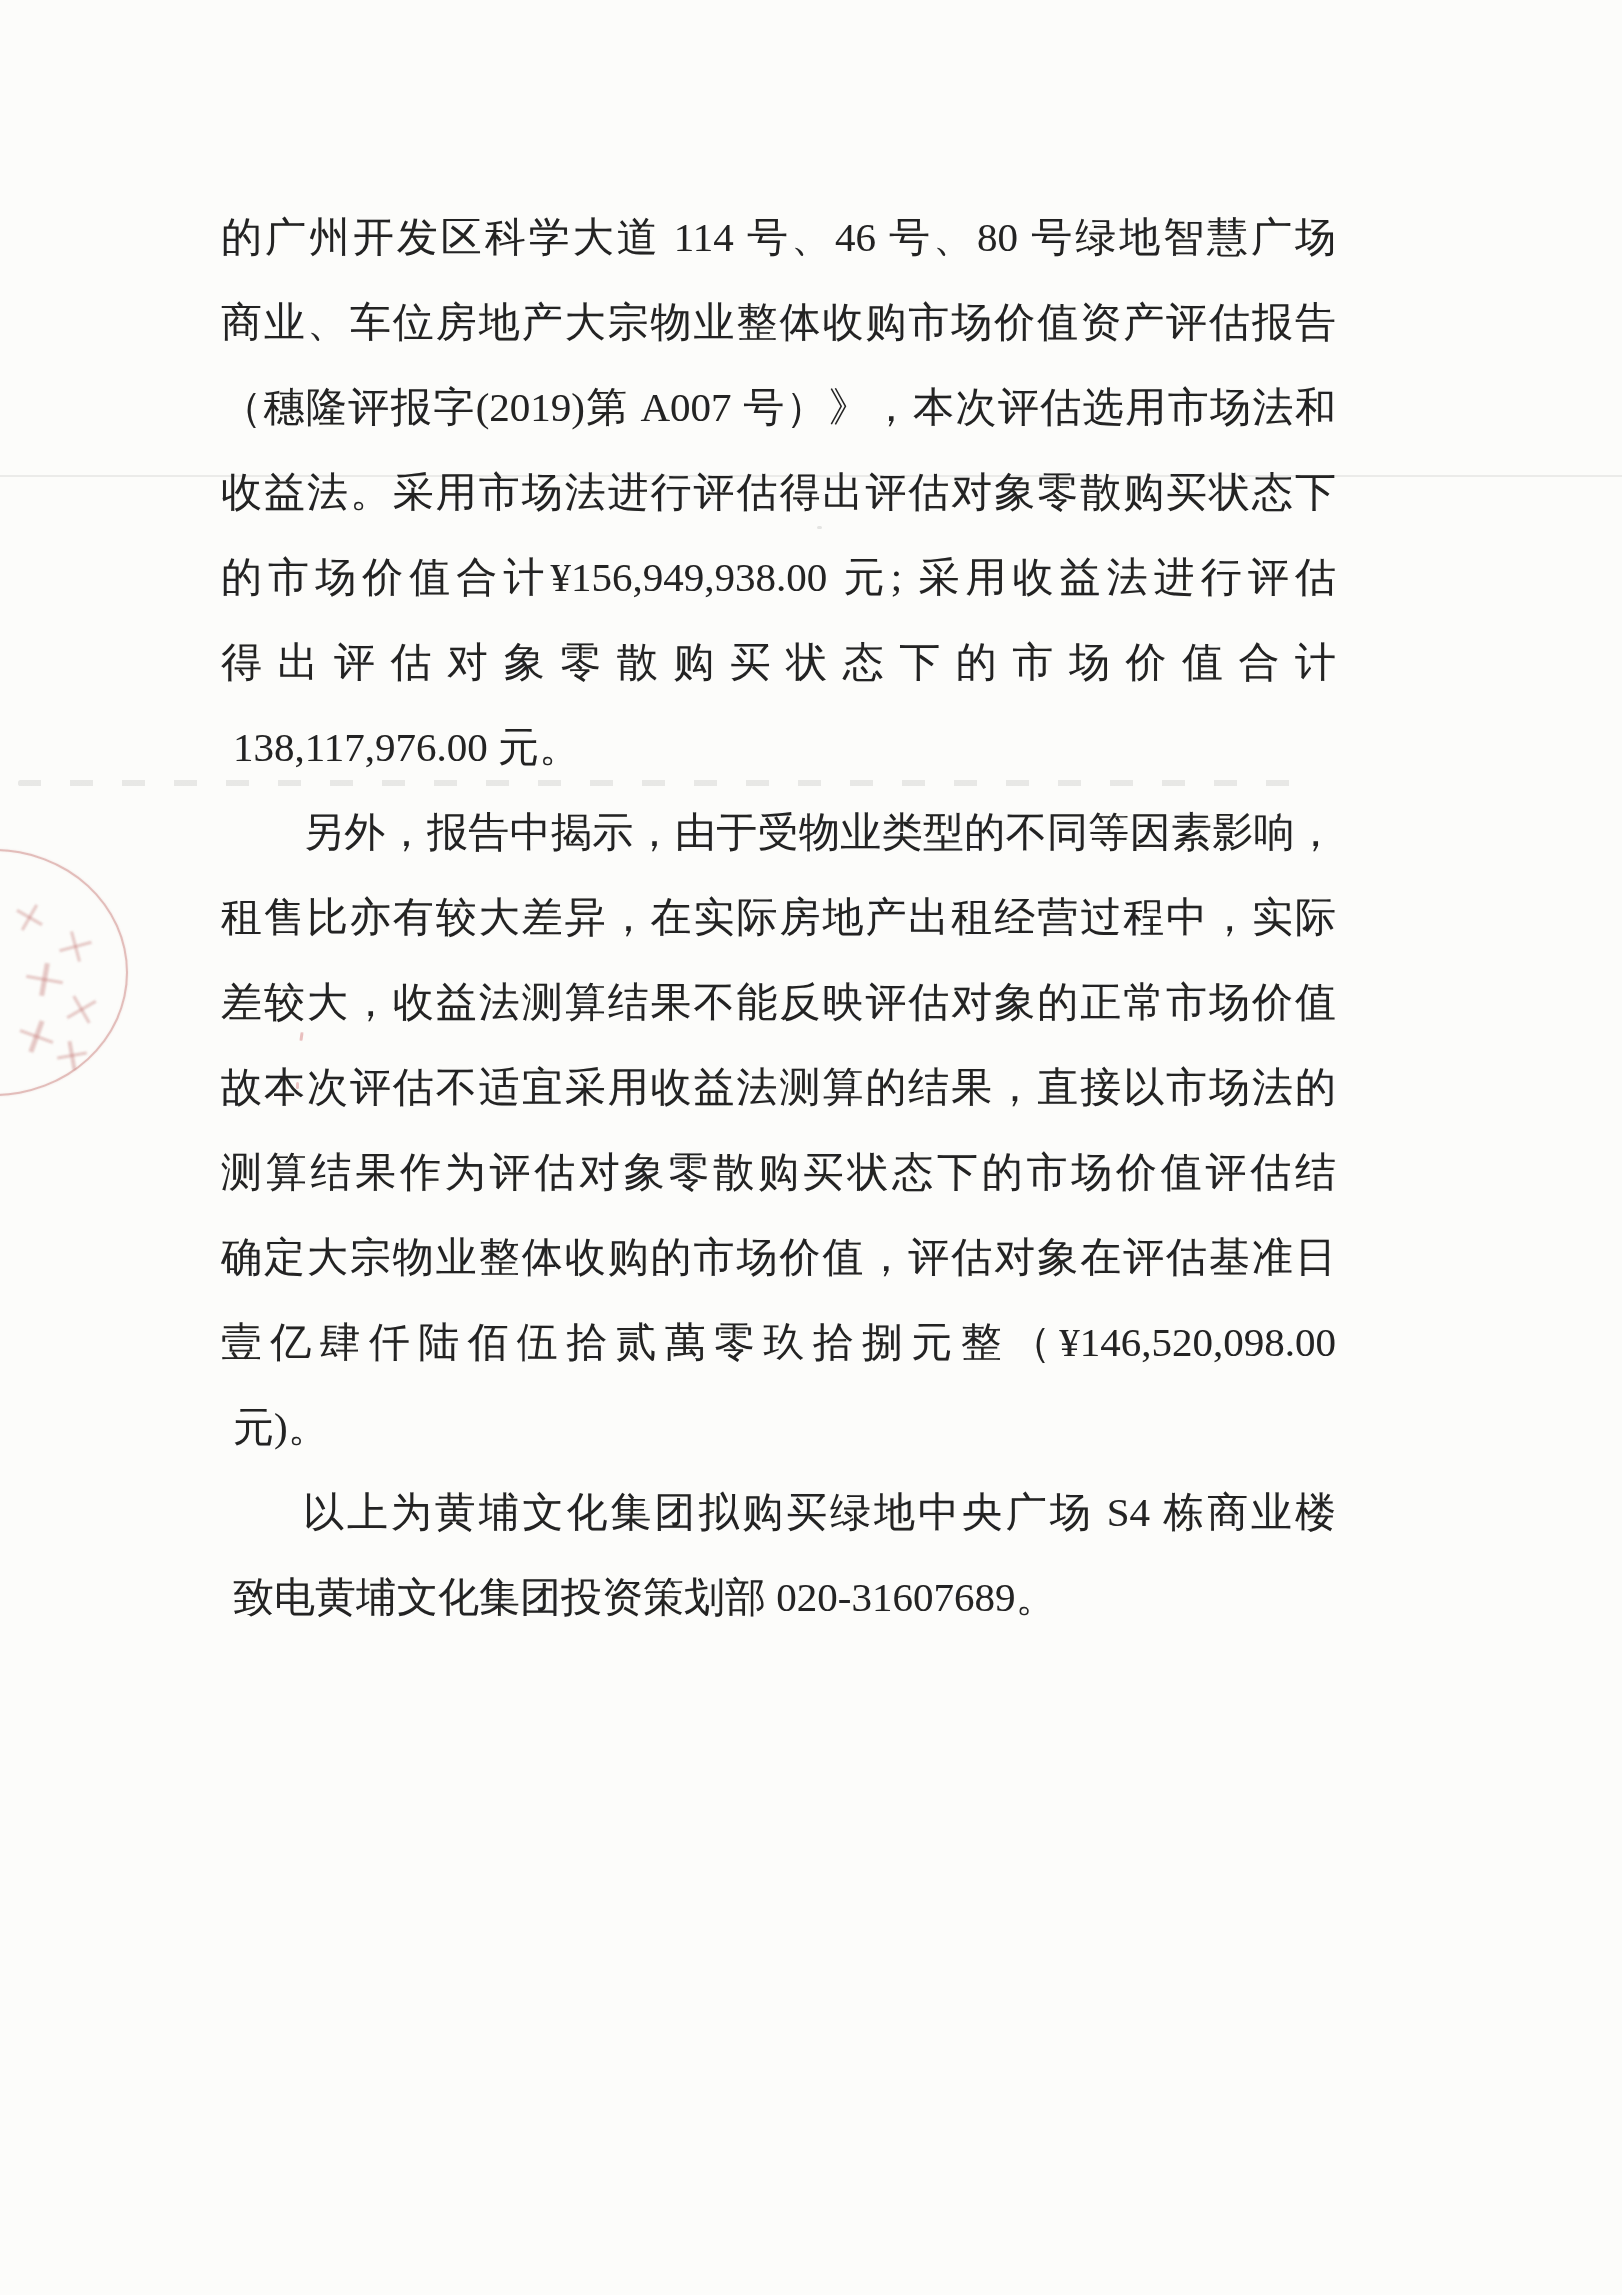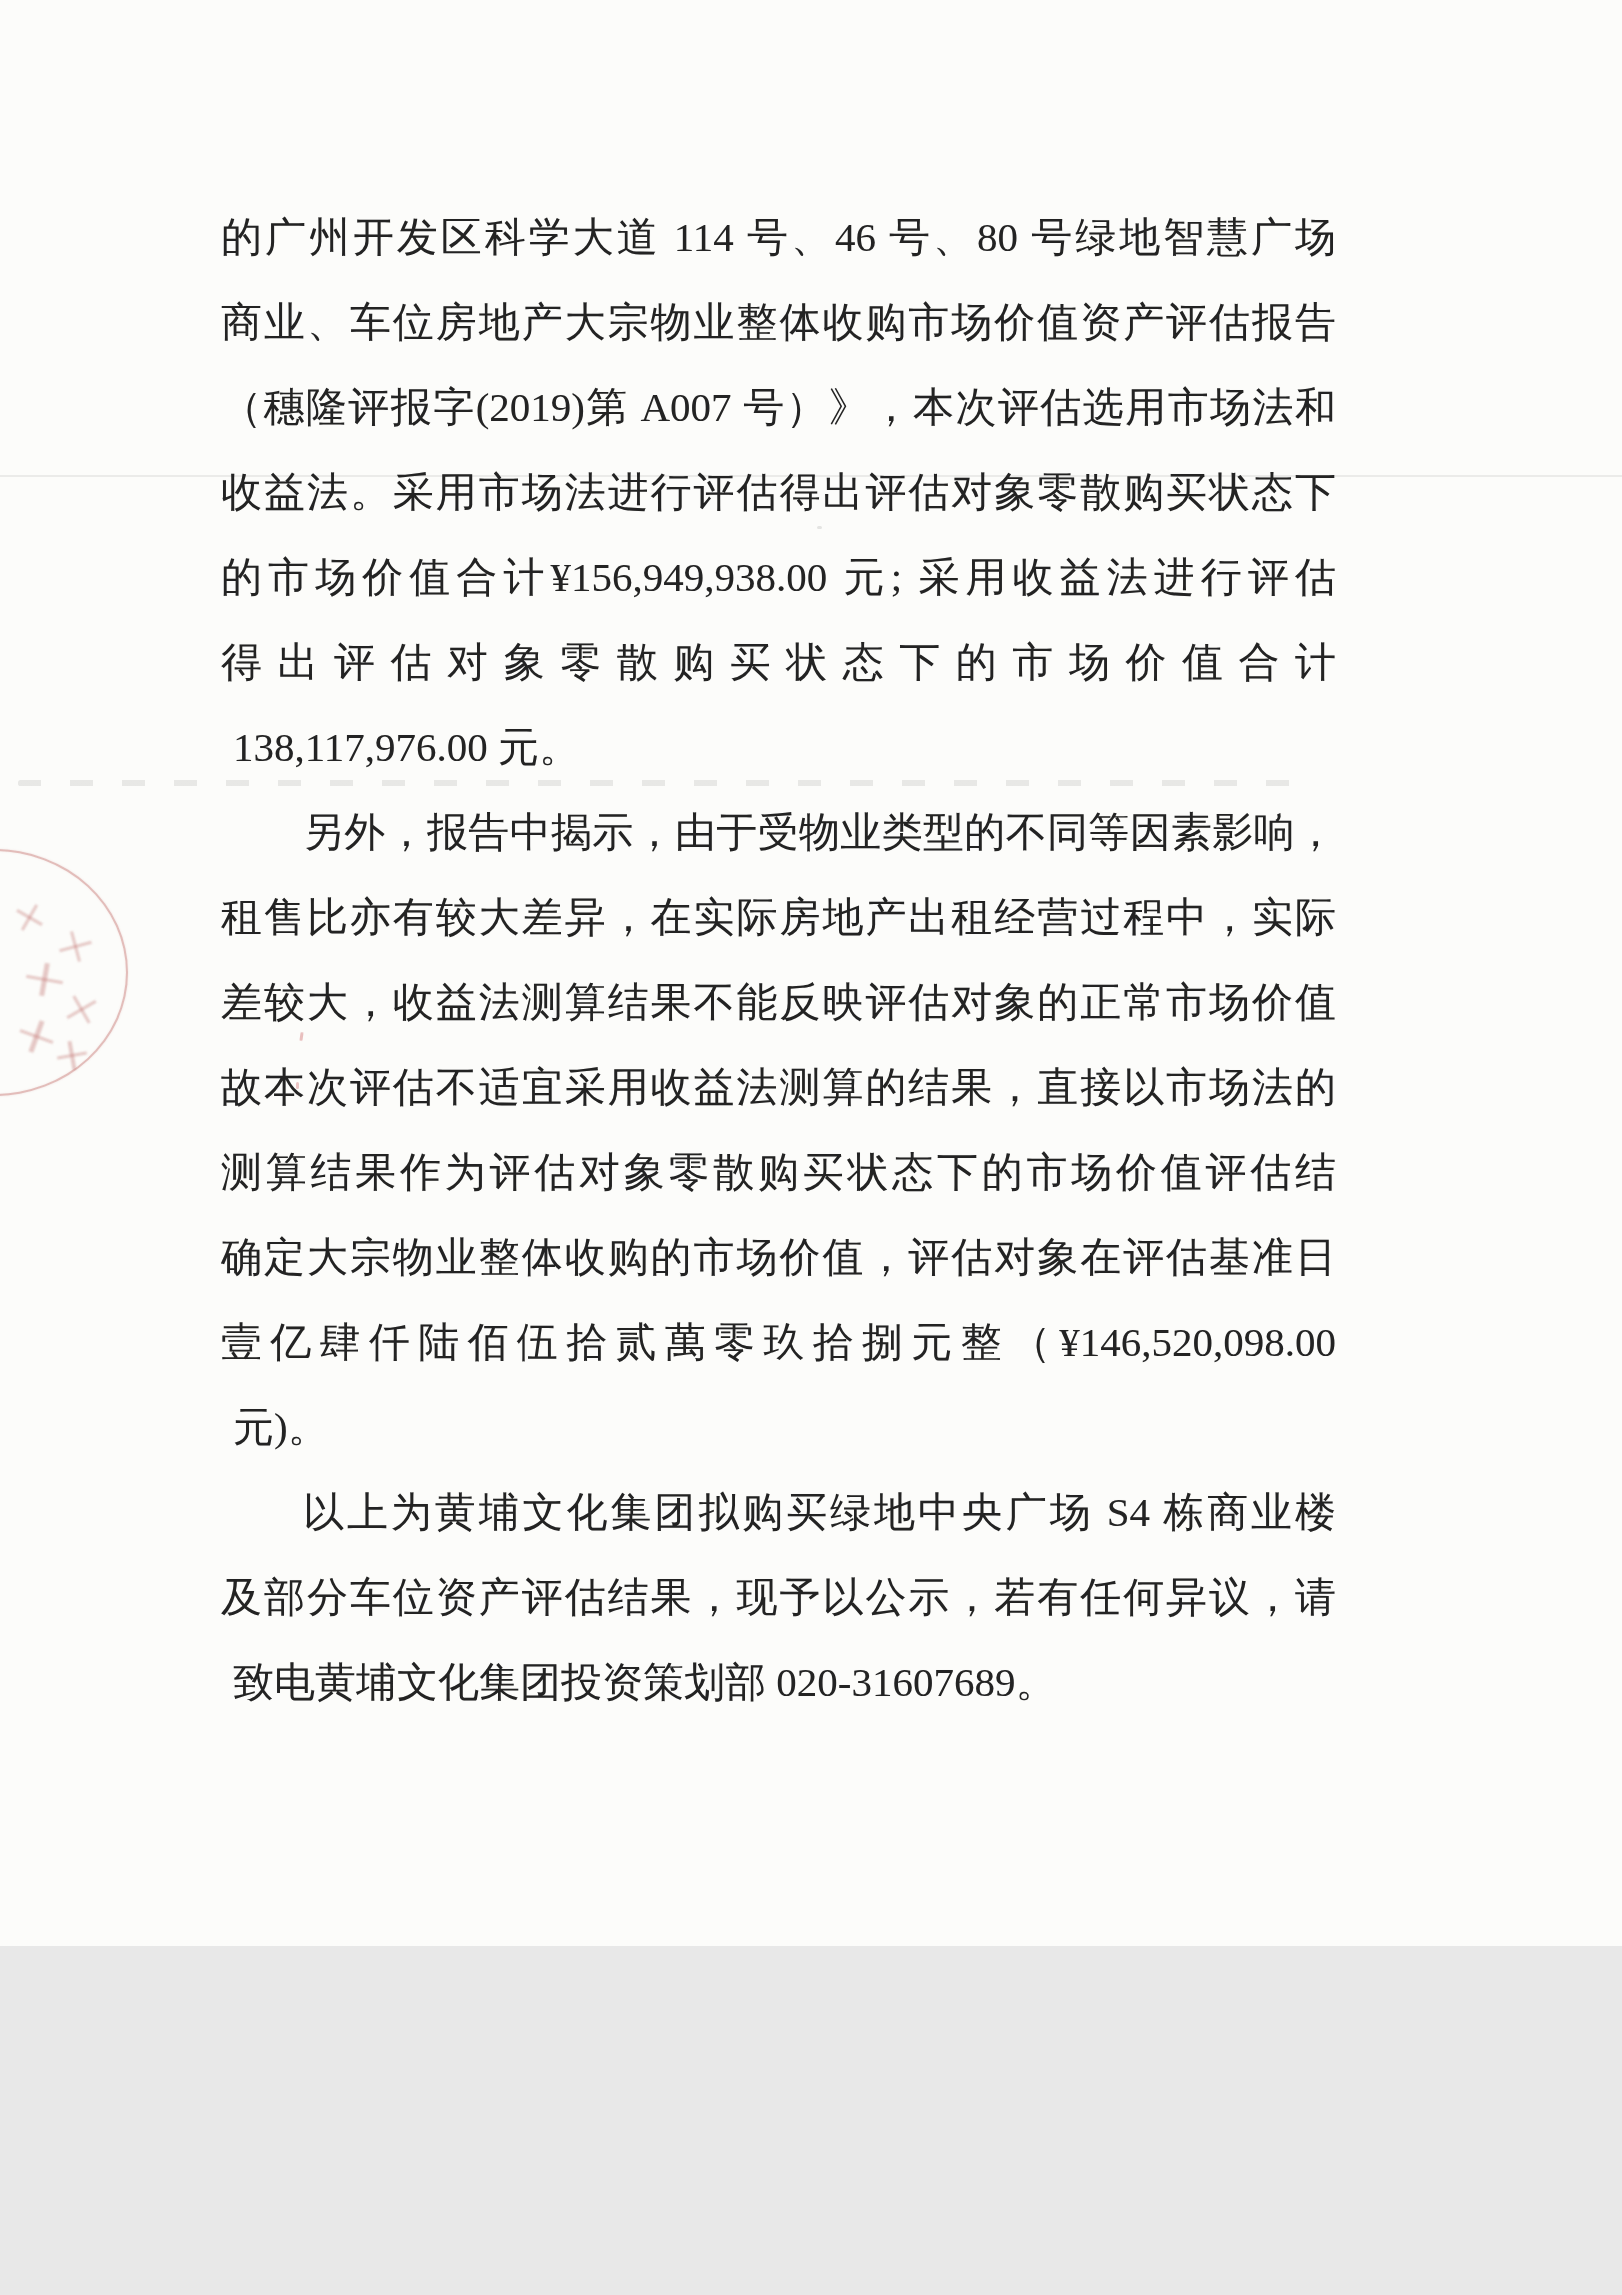--- a/index.html
+++ b/index.html
@@ -1,21 +1,21 @@
 <!DOCTYPE html>
 <html style="--page-bg: #fcfcfa; --text-color: #232323; --seal-border: rgba(201,125,122,0.5); --seal-ink: rgba(193,115,112,0.38); --artifact: #e9e9e7;font-size:10.5px"><head>
 <meta charset="utf-8">
 <title>Scanned Document</title>
 <style>
   html, body { margin: 0; padding: 0; background: #e8e8e8; }
 
   .page {
     position: relative;
     width: 1623px;
-    height: 1946px;
+    height: 2295px;
     background: var(--page-bg, #fcfcfa);
     overflow: hidden;
     font-family: "Liberation Serif", "DejaVu Serif", serif;
   }
 
   
   .textblock {
     position: absolute;
     left: 221px;
     top: 216px;
@@ -117,18 +117,17 @@
       <div class="line end">138,117,976.00 元。</div>
       <div class="line indent">另外，报告中揭示，由于受物业类型的不同等因素影响，</div>
       <div class="line">租售比亦有较大差异，在实际房地产出租经营过程中，实际</div>
       <div class="line">差较大，收益法测算结果不能反映评估对象的正常市场价值</div>
       <div class="line">故本次评估不适宜采用收益法测算的结果，直接以市场法的</div>
       <div class="line">测算结果作为评估对象零散购买状态下的市场价值评估结</div>
       <div class="line">确定大宗物业整体收购的市场价值，评估对象在评估基准日</div>
       <div class="line">壹亿肆仟陆佰伍拾贰萬零玖拾捌元整（¥146,520,098.00</div>
       <div class="line end">元)。</div>
       <div class="line indent">以上为黄埔文化集团拟购买绿地中央广场 S4 栋商业楼</div>
-      <div class="line">及部分车位资产评估结果，现予以公示，若有任何异议，请</div>
       <div class="line end">致电黄埔文化集团投资策划部 020-31607689。</div>
     </div>
 
 </div>
 
 
 </body></html>

